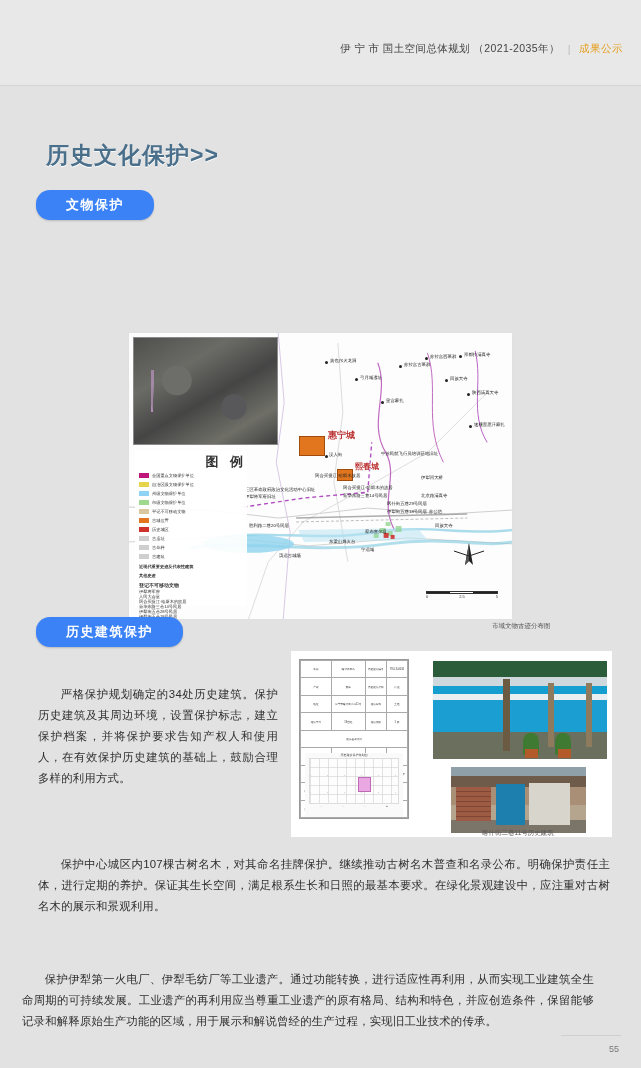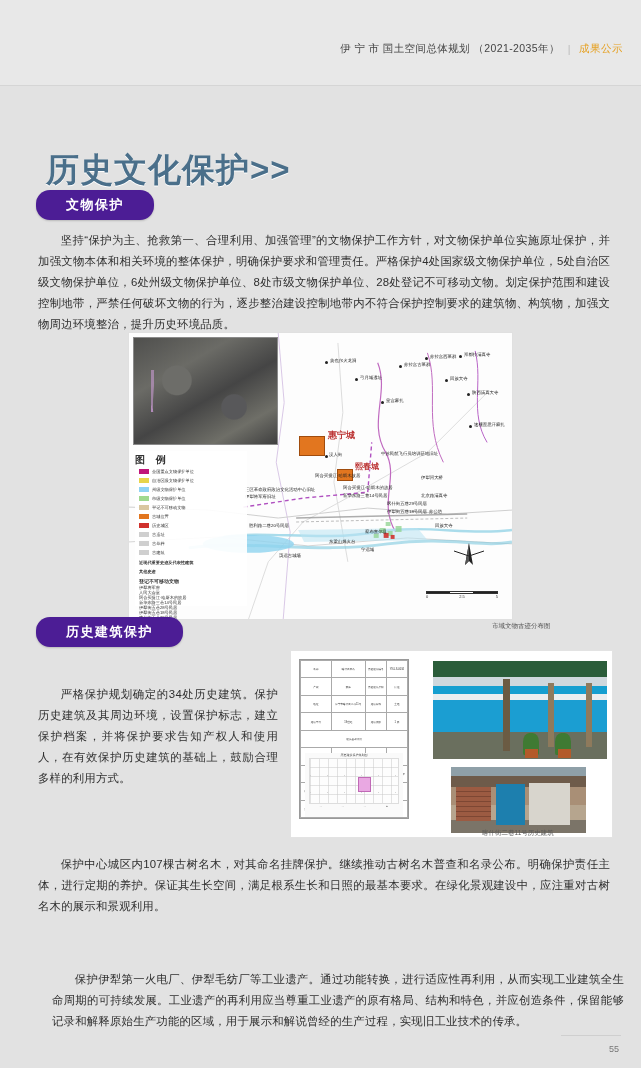--- a/index.html
+++ b/index.html
@@ -28,30 +28,30 @@
     font-size: 10.5px; color: #444; letter-spacing: .4px;
     white-space: nowrap;
   }
   .topbar-inner .sep { color: #bbb; padding: 0 2px; }
   .badge-pub {
     color: #e6a020; font-weight: normal; letter-spacing: .5px;
   }
 
   
   .main-title {
-    position: absolute; left: 46px; top: 148px;
-    font-size: 33px; font-weight: bold;
+    position: absolute; left: 46px; top: 140px;
+    font-size: 23px; font-weight: bold;
     color: #4a6f8a;
     letter-spacing: 1px;
     text-shadow: 0 1px 0 #fff;
   }
 
   .sec-head {
     display: inline-block;
-    background: #4c1d95;
+    background: #3b82f6;
     color: #fff;
     font-size: 13px; font-weight: bold;
     letter-spacing: 1.5px;
     padding: 6px 30px 6px 30px;
     border-radius: 14px;
     box-shadow: 0 1px 2px rgba(0,0,0,.18);
   }
   .sec-head-wrap { position: absolute; left: 36px; }
 
   .para {
@@ -86,21 +86,21 @@
     background:
       linear-gradient(92deg, rgba(210,160,220,.55) 0 3%, transparent 3.5%),
       linear-gradient(72deg, rgba(200,150,215,.45) 0 2%, transparent 2.5%);
   }
   .sat-lbl { position:absolute; color:#ddd; font-size:4px; }
 
   .legend-box {
     position: absolute; left: 6px; top: 118px; width: 112px; height: 155px;
     background: rgba(255,255,255,.92);
   }
-  .legend-title { font-size: 10px; font-weight: bold; letter-spacing: 4px; color:#333; text-align:left; padding-top:2px;}
+  .legend-title { font-size: 13px; font-weight: bold; letter-spacing: 4px; color:#333; text-align:right; padding-top:2px;}
   .legend-row { display:flex; align-items:center; gap:3px; padding:0 0 0 4px; height:9px; }
   .legend-sw { width:10px; height:5px; flex:0 0 10px; }
   .legend-tx { font-size:4.2px; color:#333; white-space:nowrap; transform-origin:left center;}
   .legend-sub { font-size:5px; font-weight:bold; color:#333; padding:3px 0 1px 4px; }
 
   
   .mroads { position:absolute; inset:0; }
   .mlabel { position:absolute; font-size:4.4px; color:#222; white-space:nowrap; }
   .mlabel-b { position:absolute; font-size:9px; color:#b33; font-weight:bold; white-space:nowrap;
               text-shadow: 0 0 2px #fff, 0 0 2px #fff; }
@@ -190,21 +190,20 @@
       <span class="sep">|</span>
       <span class="badge-pub">成果公示</span>
     </div>
   </div>
 
   <div class="main-title">历史文化保护&gt;&gt;</div>
 
   <div class="sec-head-wrap" style="top:190px;">
     <span class="sec-head">文物保护</span>
   </div>
-  <div class="para" style="left:38px; top:230px; width:572px;">坚持“保护为主、抢救第一、合理利用、加强管理”的文物保护工作方针，对文物保护单位实施原址保护，并加强文物本体和相关环境的整体保护，明确保护要求和管理责任。严格保护4处国家级文物保护单位，5处自治区级文物保护单位，6处州级文物保护单位、8处市级文物保护单位、28处登记不可移动文物。划定保护范围和建设控制地带，严禁任何破坏文物的行为，逐步整治建设控制地带内不符合保护控制要求的建筑物、构筑物，加强文物周边环境整治，提升历史环境品质。</div>
 
   <div class="map-fig">
     <div class="map-canvas">
 
       <svg class="mroads" viewBox="0 0 385 288" preserveAspectRatio="none">
         <rect x="0" y="0" width="385" height="288" fill="#fdfdfd"></rect>
         <path d="M150 0 L156 70 L148 130 L162 200 L155 288" stroke="#d9c8e6" stroke-width="1" fill="none"></path>
         <path d="M210 10 L215 80 L206 150 L220 230" stroke="#dcdcdc" stroke-width="1" fill="none"></path>
         <path d="M0 175 L80 178 L150 186 L240 176 L320 182 L385 178" stroke="#cfcfcf" stroke-width="1" fill="none"></path>
         <path d="M0 210 L90 205 L180 214 L280 206 L385 212" stroke="#d5d5d5" stroke-width="1" fill="none"></path>
@@ -445,18 +444,18 @@
         <span class="brick"></span>
         <span class="door"></span>
         <span class="wall"></span>
       </div>
     </div>
   </div>
   <div class="fig-cap" style="left:482px; top:829px;">喀什街二巷11号历史建筑</div>
 
   <div class="para" style="left:38px; top:854px; width:572px;">保护中心城区内107棵古树名木，对其命名挂牌保护。继续推动古树名木普查和名录公布。明确保护责任主体，进行定期的养护。保证其生长空间，满足根系生长和日照的最基本要求。在绿化景观建设中，应注重对古树名木的展示和景观利用。</div>
 
-  <div class="para" style="left:52px; top:969px; width:572px;">保护伊犁第一火电厂、伊犁毛纺厂等工业遗产。通过功能转换，进行适应性再利用，从而实现工业建筑全生命周期的可持续发展。工业遗产的再利用应当尊重工业遗产的原有格局、结构和特色，并应创造条件，保留能够记录和解释原始生产功能的区域，用于展示和解说曾经的生产过程，实现旧工业技术的传承。</div>
+  <div class="para" style="left:22px; top:969px; width:572px;">保护伊犁第一火电厂、伊犁毛纺厂等工业遗产。通过功能转换，进行适应性再利用，从而实现工业建筑全生命周期的可持续发展。工业遗产的再利用应当尊重工业遗产的原有格局、结构和特色，并应创造条件，保留能够记录和解释原始生产功能的区域，用于展示和解说曾经的生产过程，实现旧工业技术的传承。</div>
 
   <div class="footer-rule"></div>
   <div class="page-num">55</div>
 
 </div>
 
 </body></html>

